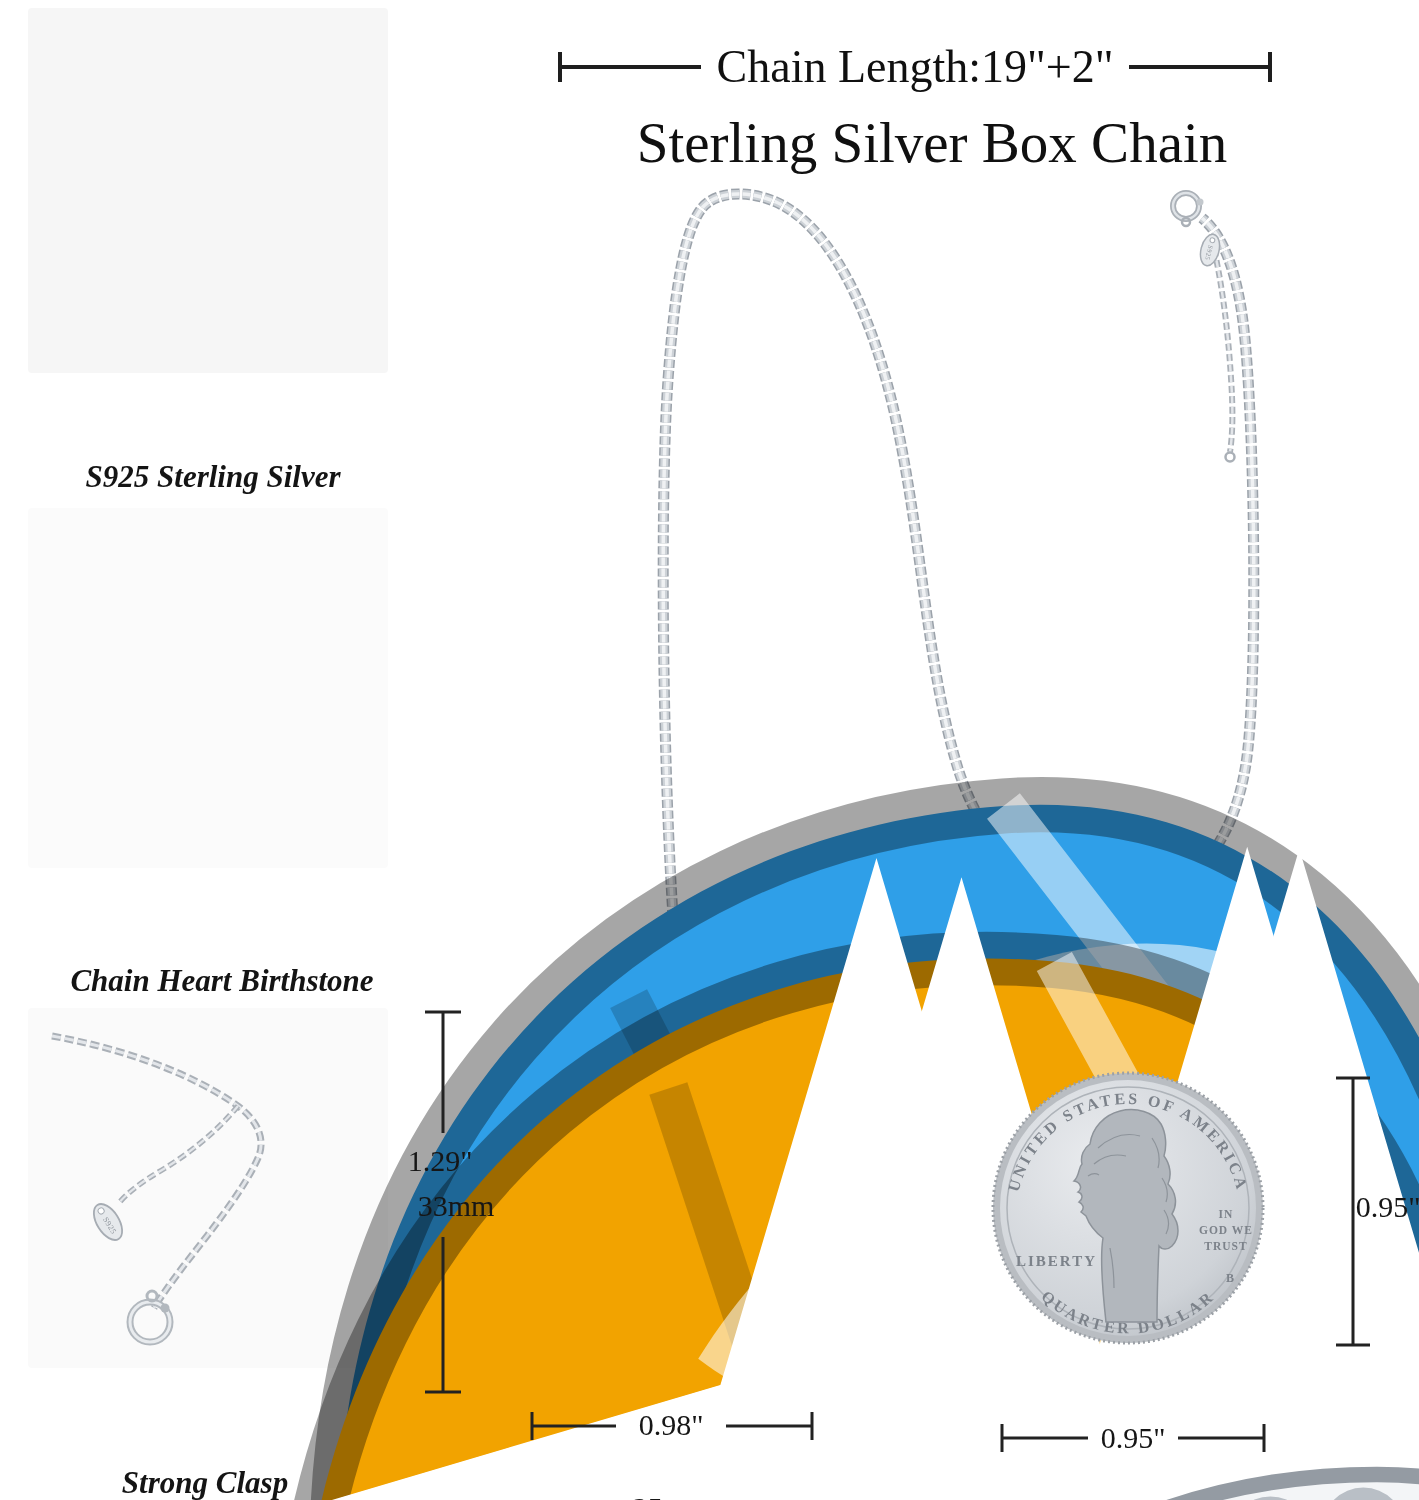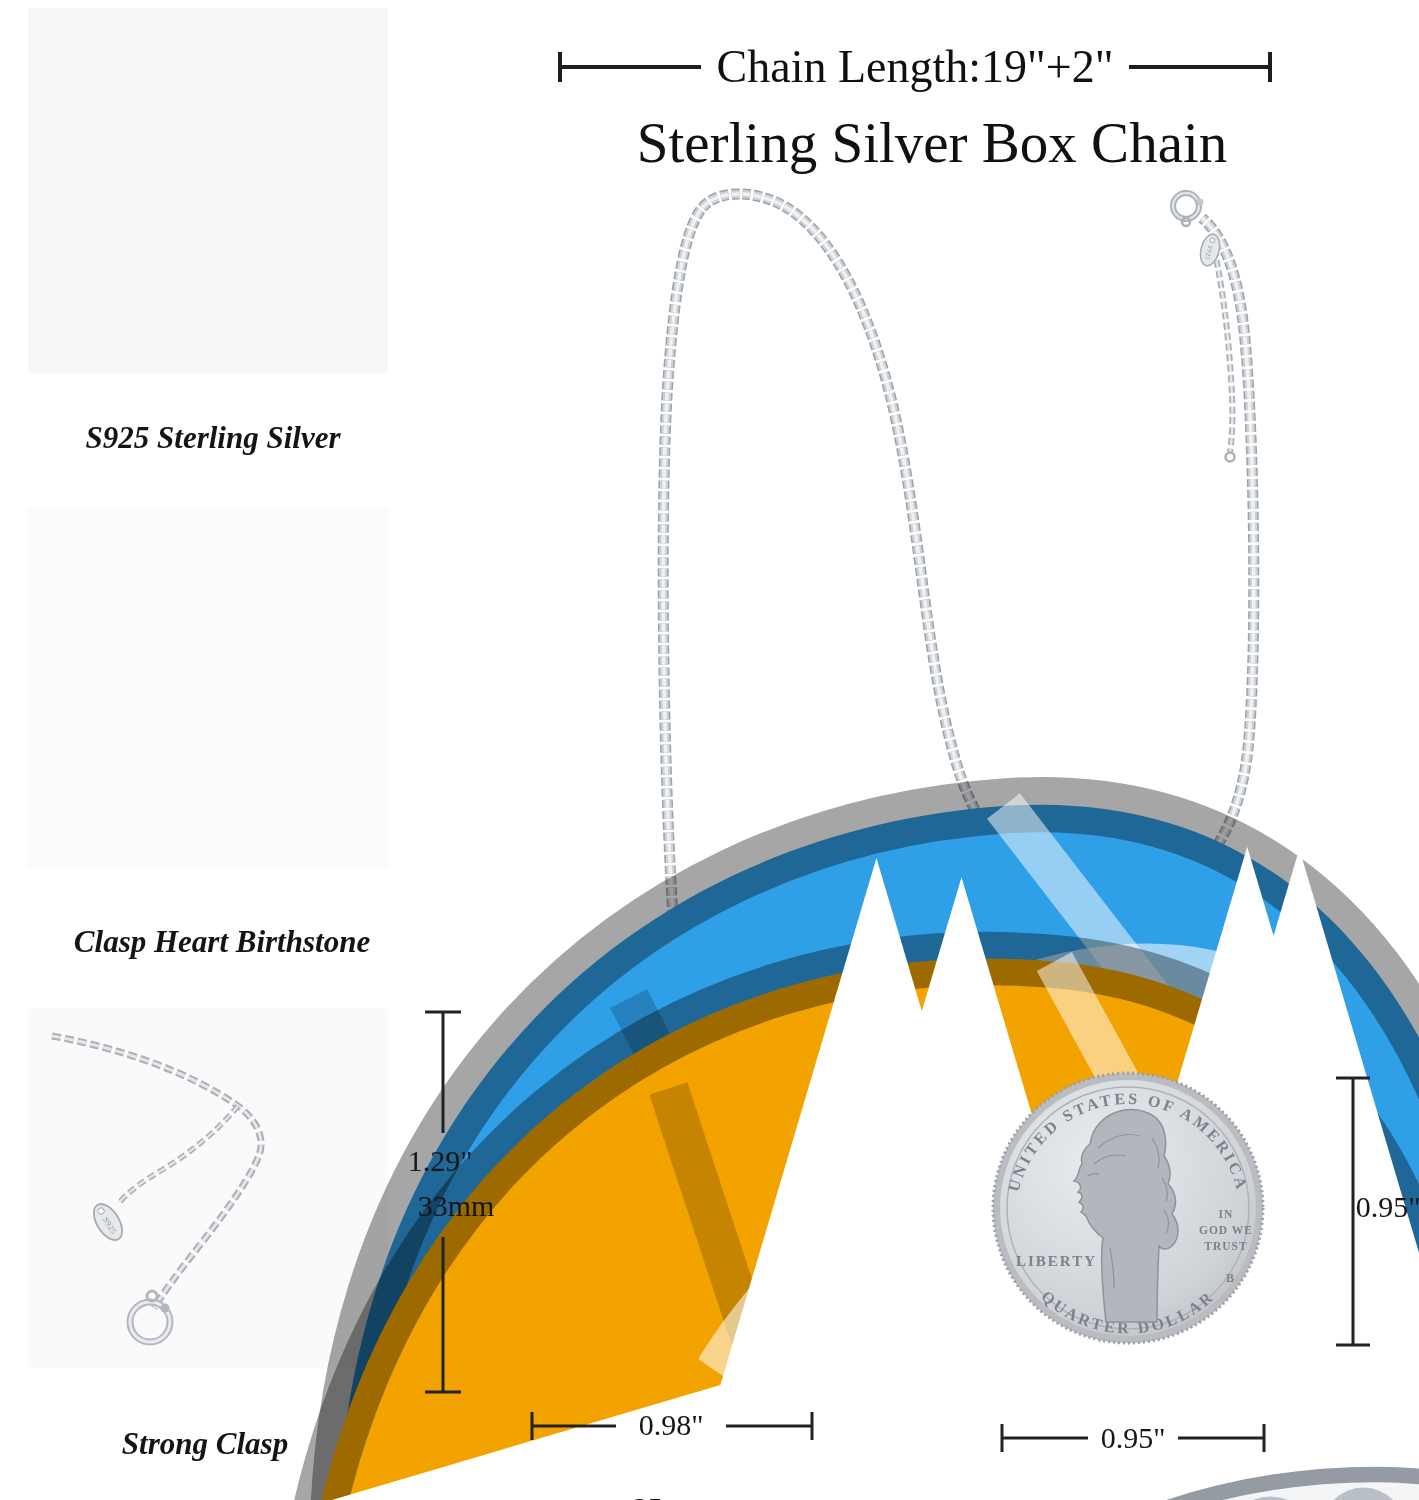--- a/index.html
+++ b/index.html
@@ -1,21 +1,21 @@
 <!DOCTYPE html>
 <html><head>
 <meta charset="utf-8">
 <style>
   html,body{margin:0;padding:0;background:#fff;}
   .canvas{position:relative;width:1419px;height:1500px;background:#ffffff;font-family:"Liberation Serif",serif;overflow:hidden;}
   .photo-box{position:absolute;border-radius:4px;}
   #box-pendant{left:28px;top:8px;width:360px;height:365px;background:#f6f6f6;}
   #box-gems{left:28px;top:508px;width:360px;height:360px;background:#fbfbfb;}
   #box-clasp{left:28px;top:1008px;width:360px;height:360px;background:#fafafa;}
-  .caption{position:absolute;transform:translateX(-50%);font-style:italic;font-weight:700;font-size:31px;color:#141414;white-space:nowrap;}
+  .caption{position:absolute;transform:translateX(-50%);font-style:italic;font-weight:700;font-size:31px;color:#141414;white-space:nowrap;margin-top:39px;}
   .art{position:absolute;left:0;top:0;}
   .header-dim{position:absolute;left:558px;top:40px;width:714px;height:54px;display:flex;align-items:center;}
   .tick-v{width:4px;height:30px;background:#1e1e1e;}
   .hline{flex:1;height:4px;background:#1e1e1e;}
   .header-text{font-size:46px;color:#101010;padding:0 16px;white-space:nowrap;line-height:1.1;}
   .header-sub{position:absolute;left:932px;top:110px;transform:translateX(-50%);font-size:57px;color:#101010;white-space:nowrap;}
   .dim-label{position:absolute;transform:translate(-50%,-50%);font-size:30px;color:#161616;white-space:nowrap;}
   svg text{font-family:"Liberation Serif",serif;}
   .engraving{font-style:italic;fill:#3c3c3c;}
   .coin-text{fill:#7c828a;font-weight:bold;}
@@ -208,21 +208,21 @@
 
     <g stroke="#222222" stroke-width="3" fill="none">
       <path d="M425 1012 H461 M425 1392 H461 M443 1012 V1133 M443 1237 V1392"></path>
       <path d="M532 1412 V1440 M812 1412 V1440 M532 1426 H616 M726 1426 H812"></path>
       <path d="M1336 1078 H1370 M1336 1345 H1370 M1353 1078 V1345"></path>
       <path d="M1002 1424 V1452 M1264 1424 V1452 M1002 1438 H1088 M1178 1438 H1264"></path>
     </g>
   </svg>
 
   <div class="caption" style="left:213px;top:420px;">S925 Sterling Silver</div>
-  <div class="caption" style="left:222px;top:924px;">Clasp Heart Birthstone</div>
+  <div class="caption" style="left:222px;top:924px;">Chain Heart Birthstone</div>
   <div class="caption" style="left:205px;top:1426px;">Strong Clasp</div>
 
   <div class="dim-label" style="left:440px;top:1161px;">1.29"</div>
   <div class="dim-label" style="left:456px;top:1206px;">33mm</div>
   <div class="dim-label" style="left:671px;top:1425px;">0.98"</div>
   <div class="dim-label" style="left:671px;top:1508px;">25mm</div>
   <div class="dim-label" style="left:1388px;top:1207px;">0.95"</div>
   <div class="dim-label" style="left:1133px;top:1438px;">0.95"</div>
 
 </div>

